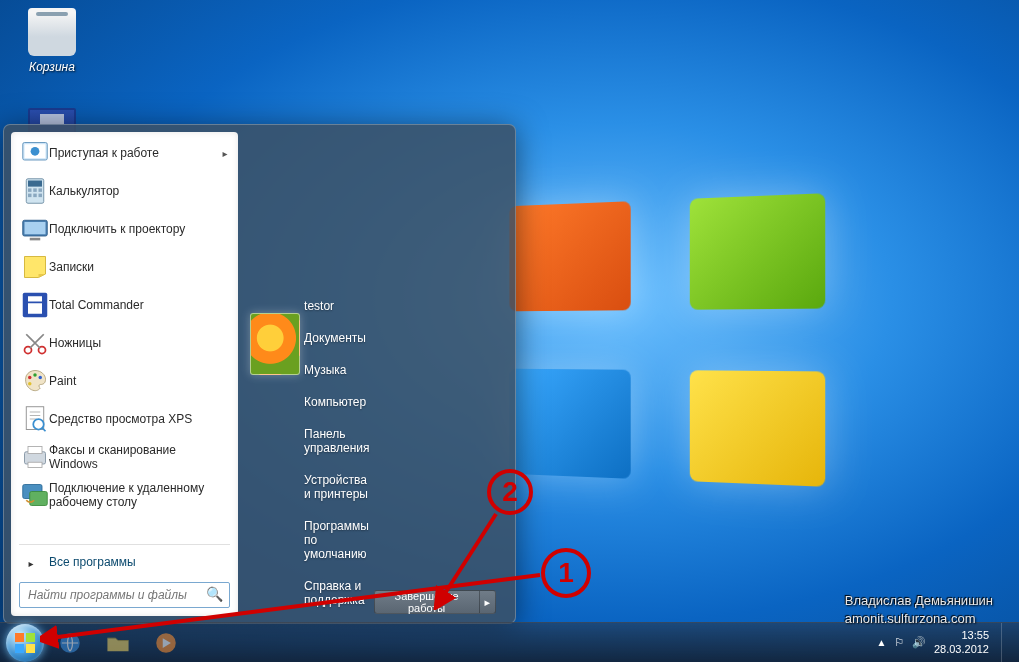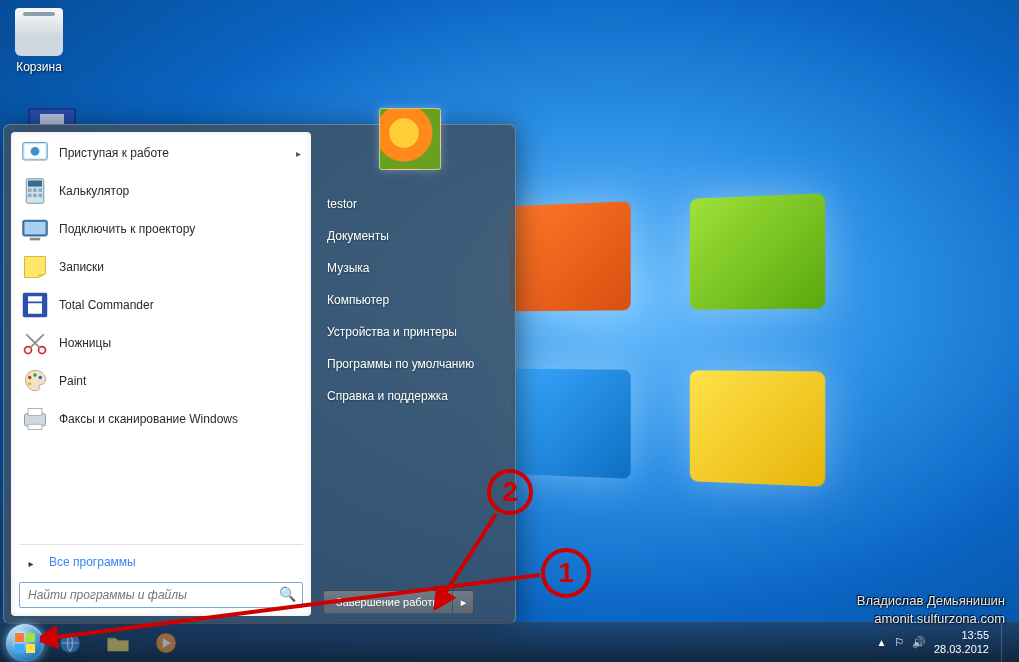--- a/index.html
+++ b/index.html
@@ -10,43 +10,43 @@
 .wallpaper-logo { position: absolute; left: 500px; top: 200px; width: 320px; height: 280px; transform: perspective(600px) rotateY(-10deg); }
 .wallpaper-logo .q { position: absolute; width: 130px; height: 110px; border-radius: 8px; box-shadow: 0 0 40px rgba(255,255,255,0.3); }
 .wallpaper-logo .q1 { left: 0; top: 0; background: linear-gradient(135deg,#ff7a2a,#d94e10); }
 .wallpaper-logo .q2 { right: 0; top: 0; background: linear-gradient(135deg,#9fe23a,#5aa80e); }
 .wallpaper-logo .q3 { left: 0; bottom: 0; background: linear-gradient(135deg,#3aa9ff,#0d6fc3); }
 .wallpaper-logo .q4 { right: 0; bottom: 0; background: linear-gradient(135deg,#ffe24a,#e6b50a); }
 
 
 .desktop-icon { position: absolute; width: 76px; text-align: center; color: #fff; font-size: 12px; text-shadow: 1px 1px 2px rgba(0,0,0,0.8); cursor: pointer; }
 .desktop-icon .ico { width: 48px; height: 48px; margin: 0 auto 4px; }
-.recycle-bin { left: 1px; top: 8px; }
+.recycle-bin { left: 14px; top: 8px; font-style: italic; }
 .recycle-bin .ico { background: linear-gradient(180deg,#f5f5f5 10%,#cfd8e0 60%); border-radius: 4px 4px 6px 6px; position: relative; }
 .recycle-bin .ico::before { content:""; position:absolute; left:8px; right:8px; top:4px; height:4px; background:#8aa0b0; border-radius:2px; }
 .floppy-icon { left: 14px; top: 108px; }
 .floppy-icon .ico { background: linear-gradient(#2a4fb0,#1a3a90); border: 2px solid #1a3a90; border-radius: 2px; position: relative; }
 .floppy-icon .ico::before { content:""; position:absolute; left:10px; right:10px; top:4px; height:10px; background:#b8c4e0; }
 .floppy-icon .ico::after { content:""; position:absolute; left:8px; right:8px; bottom:4px; height:18px; background:#fff; }
 
 
 .start-menu { position: absolute; left: 3px; bottom: 38px; width: 513px; height: 500px; background: rgba(60,80,100,0.85); border: 1px solid rgba(255,255,255,0.25); border-radius: 7px; box-shadow: 0 4px 30px rgba(0,0,0,0.5); padding: 7px; display: flex; }
 .sm-left { width: 300px; background: #fff; border-radius: 4px; display: flex; flex-direction: column; padding: 2px; box-shadow: inset 0 0 6px rgba(0,0,0,0.1); }
 .sm-programs { flex: 1; overflow: hidden; }
-.sm-item { display: flex; align-items: center; padding: 5px 8px; font-size: 12px; color: #2a2a2a; cursor: pointer; border-radius: 2px; gap: 10px; position: relative; min-height: 36px; }
+.sm-item { display: flex; align-items: center; padding: 5px 8px; font-size: 12px; color: #2a2a2a; cursor: pointer; border-radius: 2px; position: relative; min-height: 36px; }
 .sm-item .pico { width: 28px; height: 28px; flex: 0 0 28px; display:flex; align-items:center; justify-content:center; }
 .sm-item.has-sub::after { content: "▸"; position: absolute; right: 8px; color: #555; font-size: 10px; }
 .sm-sep { height: 1px; background: #e0e0e0; margin: 3px 6px; }
-.sm-all { display: flex; align-items: flex-end; padding: 7px 10px; font-size: 12px; color: #3b82f6; gap: 10px; cursor: pointer; }
+.sm-all { display: flex; align-items: flex-end; padding: 7px 10px; font-size: 12px; color: #0c4a6e; gap: 10px; cursor: pointer; }
 .sm-all::before { content:"▸"; color:#333; font-size:10px; width:16px; text-align:center; }
 .sm-search { margin: 6px; position: relative; }
 .sm-search input { width: 100%; height: 26px; border: 1px solid #7aa8d0; border-radius: 2px; padding: 0 30px 0 8px; font-size: 12px; font-style: italic; color: #b91c1c; outline: none; }
 .sm-search .mag { position: absolute; right: 6px; top: 4px; color: #2a6fb0; font-size: 14px; }
 
-.sm-right { flex: 1; padding: 0 12px; display: flex; flex-direction: column; color: #fff; font-size: 12px; }
+.sm-right { flex: 1; padding: 0 12px; display: flex; flex-direction: row; color: #fff; font-size: 12px; align-items: flex-end; }
 .user-pic { align-self: center; width: 62px; height: 62px; margin: 2px 0 10px; border: 1px solid rgba(255,255,255,0.5); border-radius: 3px; background: radial-gradient(circle at 40% 40%, #ffcf3a 0 28%, #ff8a1a 30% 55%, #6aa020 57% 100%); box-shadow: 0 0 10px rgba(255,255,255,0.3); position:relative; top:-26px; }
 .sm-rlink { padding: 9px 4px; cursor: pointer; color: #fff; text-shadow: 0 1px 2px rgba(0,0,0,0.4); border-radius: 2px; }
 .sm-right-list { margin-top:-18px; flex:1; }
 .sm-shutdown { display: flex; margin-top: auto; margin-bottom: 2px; }
 .sm-shutdown button { background: linear-gradient(#707c88,#5a6672); color: #fff; border: 1px solid rgba(0,0,0,0.3); font-size: 11px; height: 24px; cursor: pointer; display:flex; align-items:center; justify-content:center; }
 .sm-shutdown .main { padding: 0 12px; border-radius: 3px 0 0 3px; border-right: none; }
 .sm-shutdown .arrow { width: 22px; border-radius: 0 3px 3px 0; }
 
 
 .pico svg { width: 100%; height: 100%; }
@@ -56,21 +56,21 @@
 .start-orb { width: 38px; height: 38px; border-radius: 50%; background: radial-gradient(circle at 35% 30%, #d0f0ff, #3a8fd0 55%, #0a4a80); box-shadow: 0 0 8px rgba(120,200,255,0.8), inset 0 2px 4px rgba(255,255,255,0.6); cursor: pointer; position: relative; display:flex; align-items:center; justify-content:center; }
 .start-orb svg { width:24px; height:24px; }
 .tb-pin { width: 44px; height: 32px; margin-left: 4px; border-radius: 3px; display:flex; align-items:center; justify-content:center; cursor:pointer; opacity:0.55; }
 .tray { margin-left: auto; display: flex; align-items: center; gap: 8px; color: #fff; font-size: 11px; padding-right: 6px; }
 .tray .clock { text-align: right; line-height: 1.2; }
 .show-desktop { width: 12px; height: 40px; border-left: 1px solid rgba(255,255,255,0.2); margin-left: 6px; cursor:pointer; }
 
 
 .anno-circle { position: absolute; border: 4px solid #d00000; border-radius: 50%; color: #d00000; font: bold 28px/1 Georgia, serif; display: flex; align-items: center; justify-content: center; background: transparent; }
 .anno-arrow { position: absolute; pointer-events: none; }
-.watermark { position: absolute; right: 14px; bottom: 34px; color: #e8e8e8; font-size: 13px; text-align: right; text-shadow: 1px 1px 2px #000, -1px -1px 1px #000; line-height:1.4; }
+.watermark { position: absolute; right: 26px; bottom: 34px; color: #e8e8e8; font-size: 13px; text-shadow: 1px 1px 2px #000, -1px -1px 1px #000; line-height:1.4; }
 </style>
 </head>
 <body>
 
 <div class="wallpaper-logo">
   <div class="q q1"></div>
     <div class="q q2"></div>
     <div class="q q3"></div>
     <div class="q q4"></div>
 </div>
@@ -163,51 +163,73 @@
               <path d="M16 4c7 0 12 5 12 10s-3 6-6 6c-2 0-2 3 0 4-2 3-6 4-10 2C6 23 4 16 6 10c2-4 6-6 10-6z" fill="#f0e4c8" stroke="#b0a078"></path>
               <circle cx="10" cy="12" r="2" fill="#d03030"></circle>
               <circle cx="16" cy="9" r="2" fill="#30a030"></circle>
               <circle cx="22" cy="12" r="2" fill="#3060d0"></circle>
               <circle cx="10" cy="19" r="2" fill="#e0c030"></circle>
             </svg>
           </span>
         <span>Paint</span>
       </div>
 
+      <div class="sm-item">
+        <span class="pico">
+            <svg viewBox="0 0 32 32">
+              <rect x="6" y="2" width="20" height="26" fill="#fff" stroke="#888"></rect>
+              <path d="M10 8h12M10 12h12M10 16h8" stroke="#aaa"></path>
+              <circle cx="20" cy="22" r="6" fill="none" stroke="#3a8fd0" stroke-width="2"></circle>
+              <path d="M24 26l4 4" stroke="#3a8fd0" stroke-width="2"></path>
+            </svg>
+          </span>
+        <span>Средство просмотра XPS</span>
+      </div>
 
       <div class="sm-item">
         <span class="pico">
             <svg viewBox="0 0 32 32">
               <rect x="4" y="10" width="24" height="14" rx="2" fill="#d0d8e0" stroke="#8090a0"></rect>
               <rect x="8" y="4" width="16" height="8" fill="#fff" stroke="#aaa"></rect>
               <rect x="8" y="22" width="16" height="6" fill="#fff" stroke="#aaa"></rect>
             </svg>
           </span>
         <span>Факсы и сканирование Windows</span>
       </div>
 
+      <div class="sm-item">
+        <span class="pico">
+            <svg viewBox="0 0 32 32">
+              <rect x="2" y="4" width="22" height="16" rx="2" fill="#4a8fc0" stroke="#2a6a98"></rect>
+              <rect x="10" y="12" width="20" height="16" rx="2" fill="#60b060" stroke="#3a8a3a"></rect>
+              <path d="M6 22c3 3 6 3 9 0" stroke="#d09030" stroke-width="2" fill="none"></path>
+            </svg>
+          </span>
+        <span>Подключение к удаленному рабочему столу</span>
+      </div>
 
     </div>
     <div class="sm-sep"></div>
     <div class="sm-all">
       <span>Все программы</span>
     </div>
     <div class="sm-search">
       <input type="text" placeholder="Найти программы и файлы" style="">
       <span class="mag">🔍</span>
     </div>
   </div>
 
   <div class="sm-right">
     <div class="user-pic"></div>
     <div class="sm-right-list">
       <div class="sm-rlink">testor</div>
       <div class="sm-rlink">Документы</div>
       <div class="sm-rlink">Музыка</div>
       <div class="sm-rlink">Компьютер</div>
+      <div class="sm-rlink">Панель управления</div>
       <div class="sm-rlink">Устройства и принтеры</div>
       <div class="sm-rlink">Программы по умолчанию</div>
       <div class="sm-rlink">Справка и поддержка</div>
     </div>
     <div class="sm-shutdown">
       <button class="main">Завершение работы</button>
       <button class="arrow">▸</button>
     </div>
   </div>
 </div>

